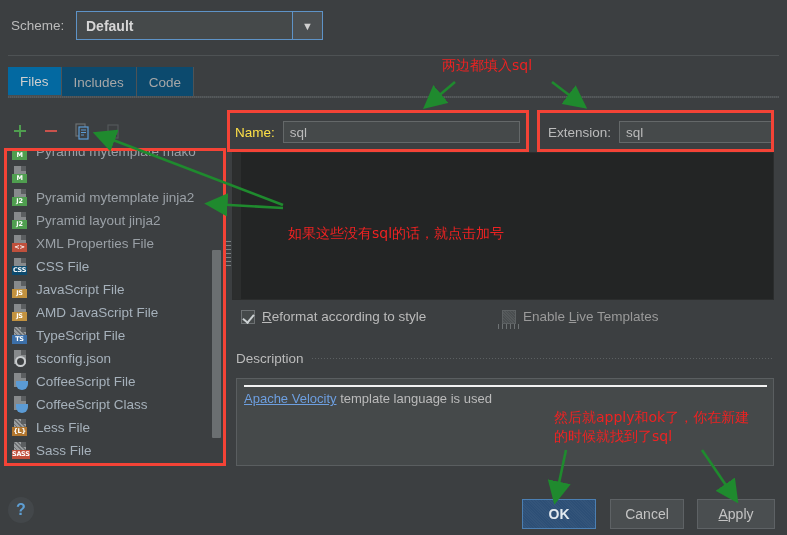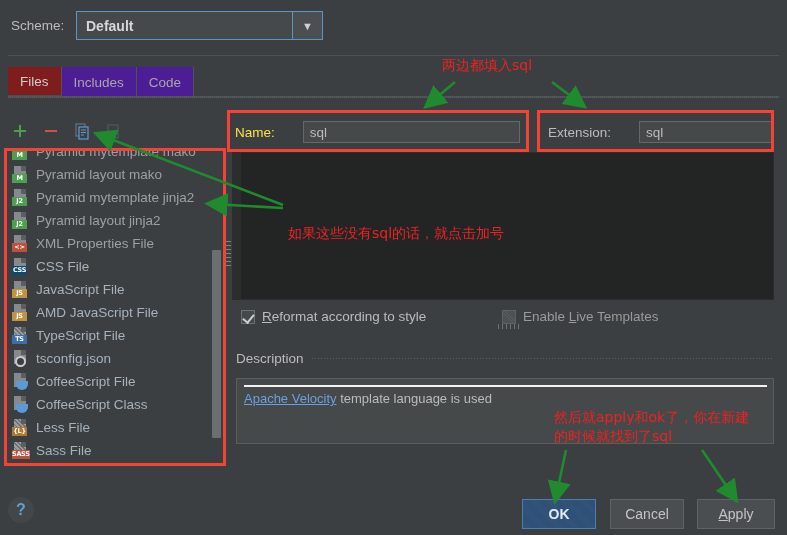--- a/index.html
+++ b/index.html
@@ -47,24 +47,24 @@
 
   
   #tabs {
     position: absolute; left: 8px; top: 67px; height: 30px;
     display: flex; align-items: stretch;
   }
   .tab {
     padding: 0 12px; display: flex; align-items: center;
     font-size: 13.5px; color: #a7a7a7;
     border-right: 1px solid #4f5355;
-    background: #4c1d95;
+    background: #0c4a6e;
   }
   .tab.active {
-    background: #7f1d1d; color: #cfcfcf;
+    background: #0369a1; color: #cfcfcf;
     border-bottom: 2px solid #4a4e50;
   }
   #tabs-underline {
     position: absolute; left: 8px; top: 96px; width: 771px; height: 2px;
     background: #4a4e50;
     background-image: repeating-linear-gradient(90deg,#55595b 0 1px,transparent 1px 2px);
   }
 
   
   #list-toolbar {
@@ -146,21 +146,21 @@
   
   #name-field-group {
     position: absolute; left: 235px; top: 117px; width: 285px; height: 30px;
     display: flex; align-items: center;
   }
   #name-label { color: #fde047; font-size: 13.5px; margin-right: 8px; }
   .text-input {
     flex: 1 1 auto; height: 22px;
     background: #45494a; border: 1px solid #646869;
     color: #bbbbbb; font-size: 13.5px;
-    display: flex; align-items: center; padding-left: 6px; margin-left: 20px;
+    display: flex; align-items: center; padding-left: 6px;
   }
   #ext-field-group {
     position: absolute; left: 548px; top: 117px; width: 225px; height: 30px;
     display: flex; align-items: center;
   }
   #ext-label { color: #bbbbbb; font-size: 13.5px; margin-right: 8px; }
 
   
   #editor-area {
     position: absolute; left: 232px; top: 152px; width: 542px; height: 148px;
@@ -198,21 +198,21 @@
 
   
   #desc-header {
     position: absolute; left: 236px; top: 350px; width: 538px; height: 16px;
     display: flex; align-items: center;
   }
   #desc-title { font-size: 13.5px; color: #bbbbbb; padding-right: 8px; text-align: center; }
   #desc-line { flex: 1 1 auto; height: 1px;
     background-image: repeating-linear-gradient(90deg,#5c6062 0 1px,transparent 1px 3px); }
   #desc-box {
-    position: absolute; left: 236px; top: 378px; width: 538px; height: 66px;
+    position: absolute; left: 236px; top: 378px; width: 538px; height: 88px;
     background: #45494a; border: 1px solid #5a5e60;
   }
   #desc-whiteline {
     position: absolute; left: 7px; top: 6px; width: 523px; height: 2px;
     background: #f2f2f2;
   }
   #desc-text {
     position: absolute; left: 7px; top: 12px;
     font-size: 13px; color: #bbbbbb;
   }
@@ -307,21 +307,20 @@
           <span class="badge" style="background: rgb(79, 158, 79);">M</span>
         </span>
         <span class="file-label">Pyramid mytemplate mako</span>
       </div>
       <div class="file-row">
         <span class="file-icon">
           <span class="page"></span>
           <span class="fold"></span>
           <span class="badge" style="background: rgb(79, 158, 79);">M</span>
         </span>
-        <span class="file-label">Pyramid layout mako</span>
       </div>
       <div class="file-row">
         <span class="file-icon">
           <span class="page"></span>
           <span class="fold"></span>
           <span class="badge" style="background: rgb(79, 158, 79);">J2</span>
         </span>
         <span class="file-label">Pyramid mytemplate jinja2</span>
       </div>
       <div class="file-row">

